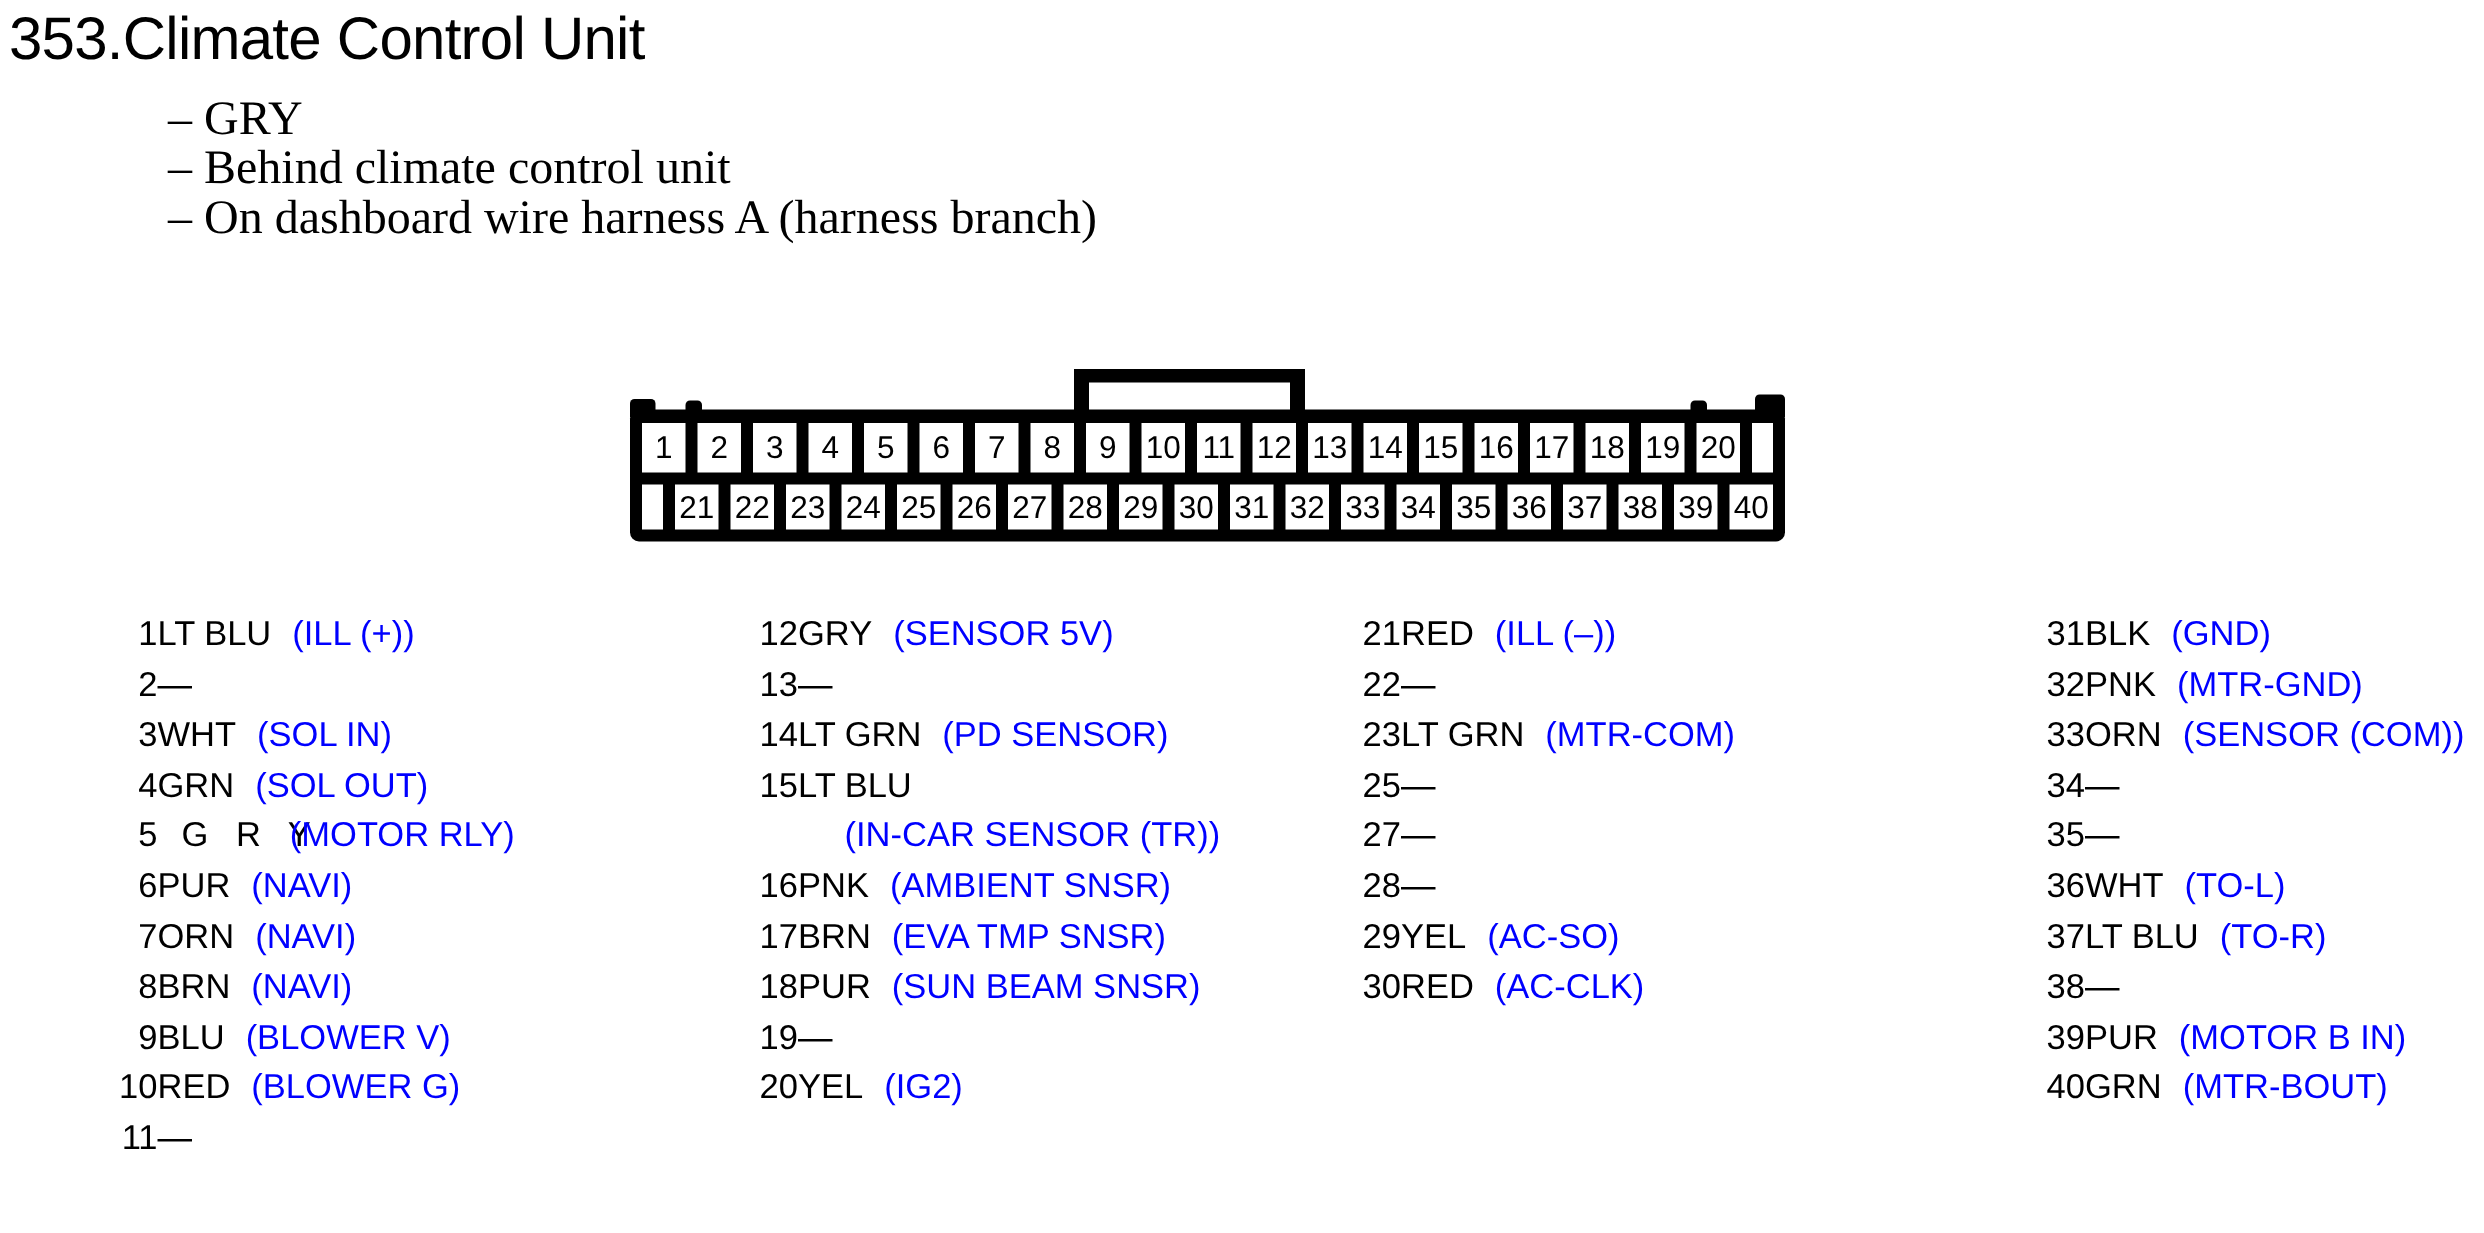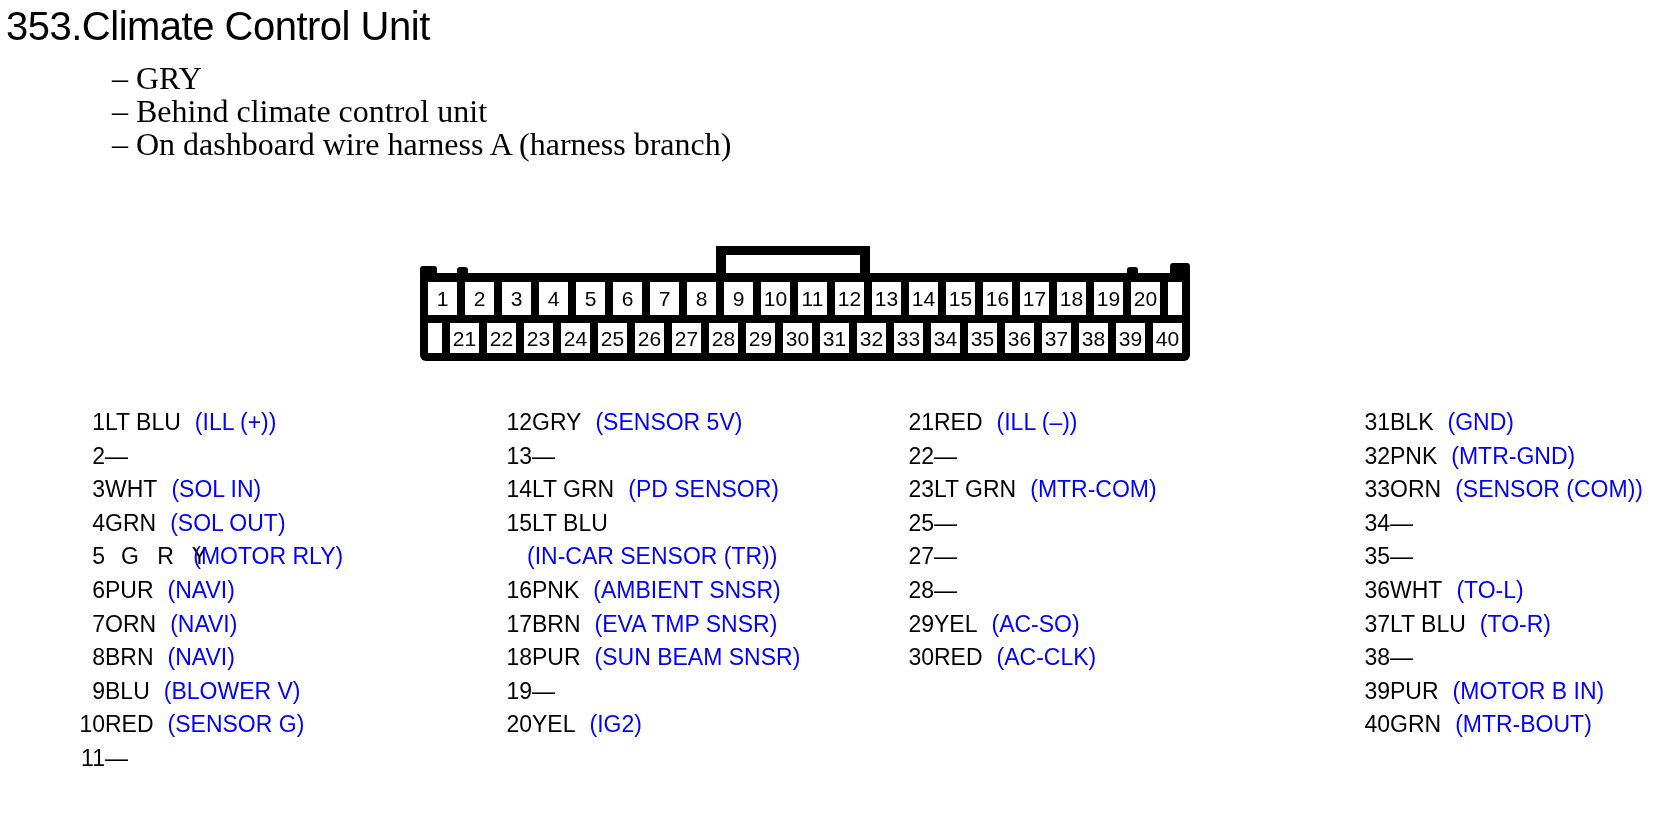--- a/index.html
+++ b/index.html
@@ -44,21 +44,21 @@
   .pin-table{position:absolute;top:406px;left:78px;font-size:23px;}
   .pin-col{position:absolute;top:0;white-space:nowrap;}
   .pin-col-0{left:0;}
   .pin-col-1{left:427px;}
   .pin-col-2{left:829px;}
   .pin-col-3{left:1247px;margin-left:38px;}
   .pin-row{line-height:33.6px;}
   .pin-num{display:inline-block;min-width:27px;text-align:right;}
   .pin-color{white-space:pre;}
   .pin-func{color:var(--func-blue,#0000FF);margin-left:14px;white-space:pre;}
-  .pin-func.block{display:block;margin-left:22px;}
+  .pin-func.block{display:block;margin-left:58px;}
   .pin-row.overlap .pin-color{letter-spacing:6px;margin-left:16px;}
   .pin-row.overlap .pin-func{margin-left:-20px;}
 </style>
 </head>
 <body style="--func-blue: #0000FF;">
 
 <div class="page">
   <h1 class="title">353.Climate Control Unit</h1>
 
   <div class="notes" id="notes">
@@ -127,21 +127,21 @@
       <div class="pin-col pin-col-0">
         <div class="pin-row"><span class="pin-num">1</span><span class="pin-color">LT BLU</span><span class="pin-func">(ILL (+))</span></div>
         <div class="pin-row"><span class="pin-num">2</span><span class="pin-color">—</span></div>
         <div class="pin-row"><span class="pin-num">3</span><span class="pin-color">WHT</span><span class="pin-func">(SOL IN)</span></div>
         <div class="pin-row"><span class="pin-num">4</span><span class="pin-color">GRN</span><span class="pin-func">(SOL OUT)</span></div>
         <div class="pin-row overlap"><span class="pin-num">5</span><span class="pin-color">G R Y</span><span class="pin-func">(MOTOR RLY)</span></div>
         <div class="pin-row"><span class="pin-num">6</span><span class="pin-color">PUR</span><span class="pin-func">(NAVI)</span></div>
         <div class="pin-row"><span class="pin-num">7</span><span class="pin-color">ORN</span><span class="pin-func">(NAVI)</span></div>
         <div class="pin-row"><span class="pin-num">8</span><span class="pin-color">BRN</span><span class="pin-func">(NAVI)</span></div>
         <div class="pin-row"><span class="pin-num">9</span><span class="pin-color">BLU</span><span class="pin-func">(BLOWER V)</span></div>
-        <div class="pin-row"><span class="pin-num">10</span><span class="pin-color">RED</span><span class="pin-func">(SENSOR G)</span></div>
+        <div class="pin-row"><span class="pin-num">10</span><span class="pin-color">RED</span><span class="pin-func">(BLOWER G)</span></div>
         <div class="pin-row"><span class="pin-num">11</span><span class="pin-color">—</span></div>
       </div>
       <div class="pin-col pin-col-1">
         <div class="pin-row"><span class="pin-num">12</span><span class="pin-color">GRY</span><span class="pin-func">(SENSOR 5V)</span></div>
         <div class="pin-row"><span class="pin-num">13</span><span class="pin-color">—</span></div>
         <div class="pin-row"><span class="pin-num">14</span><span class="pin-color">LT GRN</span><span class="pin-func">(PD SENSOR)</span></div>
         <div class="pin-row"><span class="pin-num">15</span><span class="pin-color">LT BLU</span><span class="pin-func block">(IN-CAR SENSOR (TR))</span></div>
         <div class="pin-row"><span class="pin-num">16</span><span class="pin-color">PNK</span><span class="pin-func">(AMBIENT SNSR)</span></div>
         <div class="pin-row"><span class="pin-num">17</span><span class="pin-color">BRN</span><span class="pin-func">(EVA TMP SNSR)</span></div>
         <div class="pin-row"><span class="pin-num">18</span><span class="pin-color">PUR</span><span class="pin-func">(SUN BEAM SNSR)</span></div>

